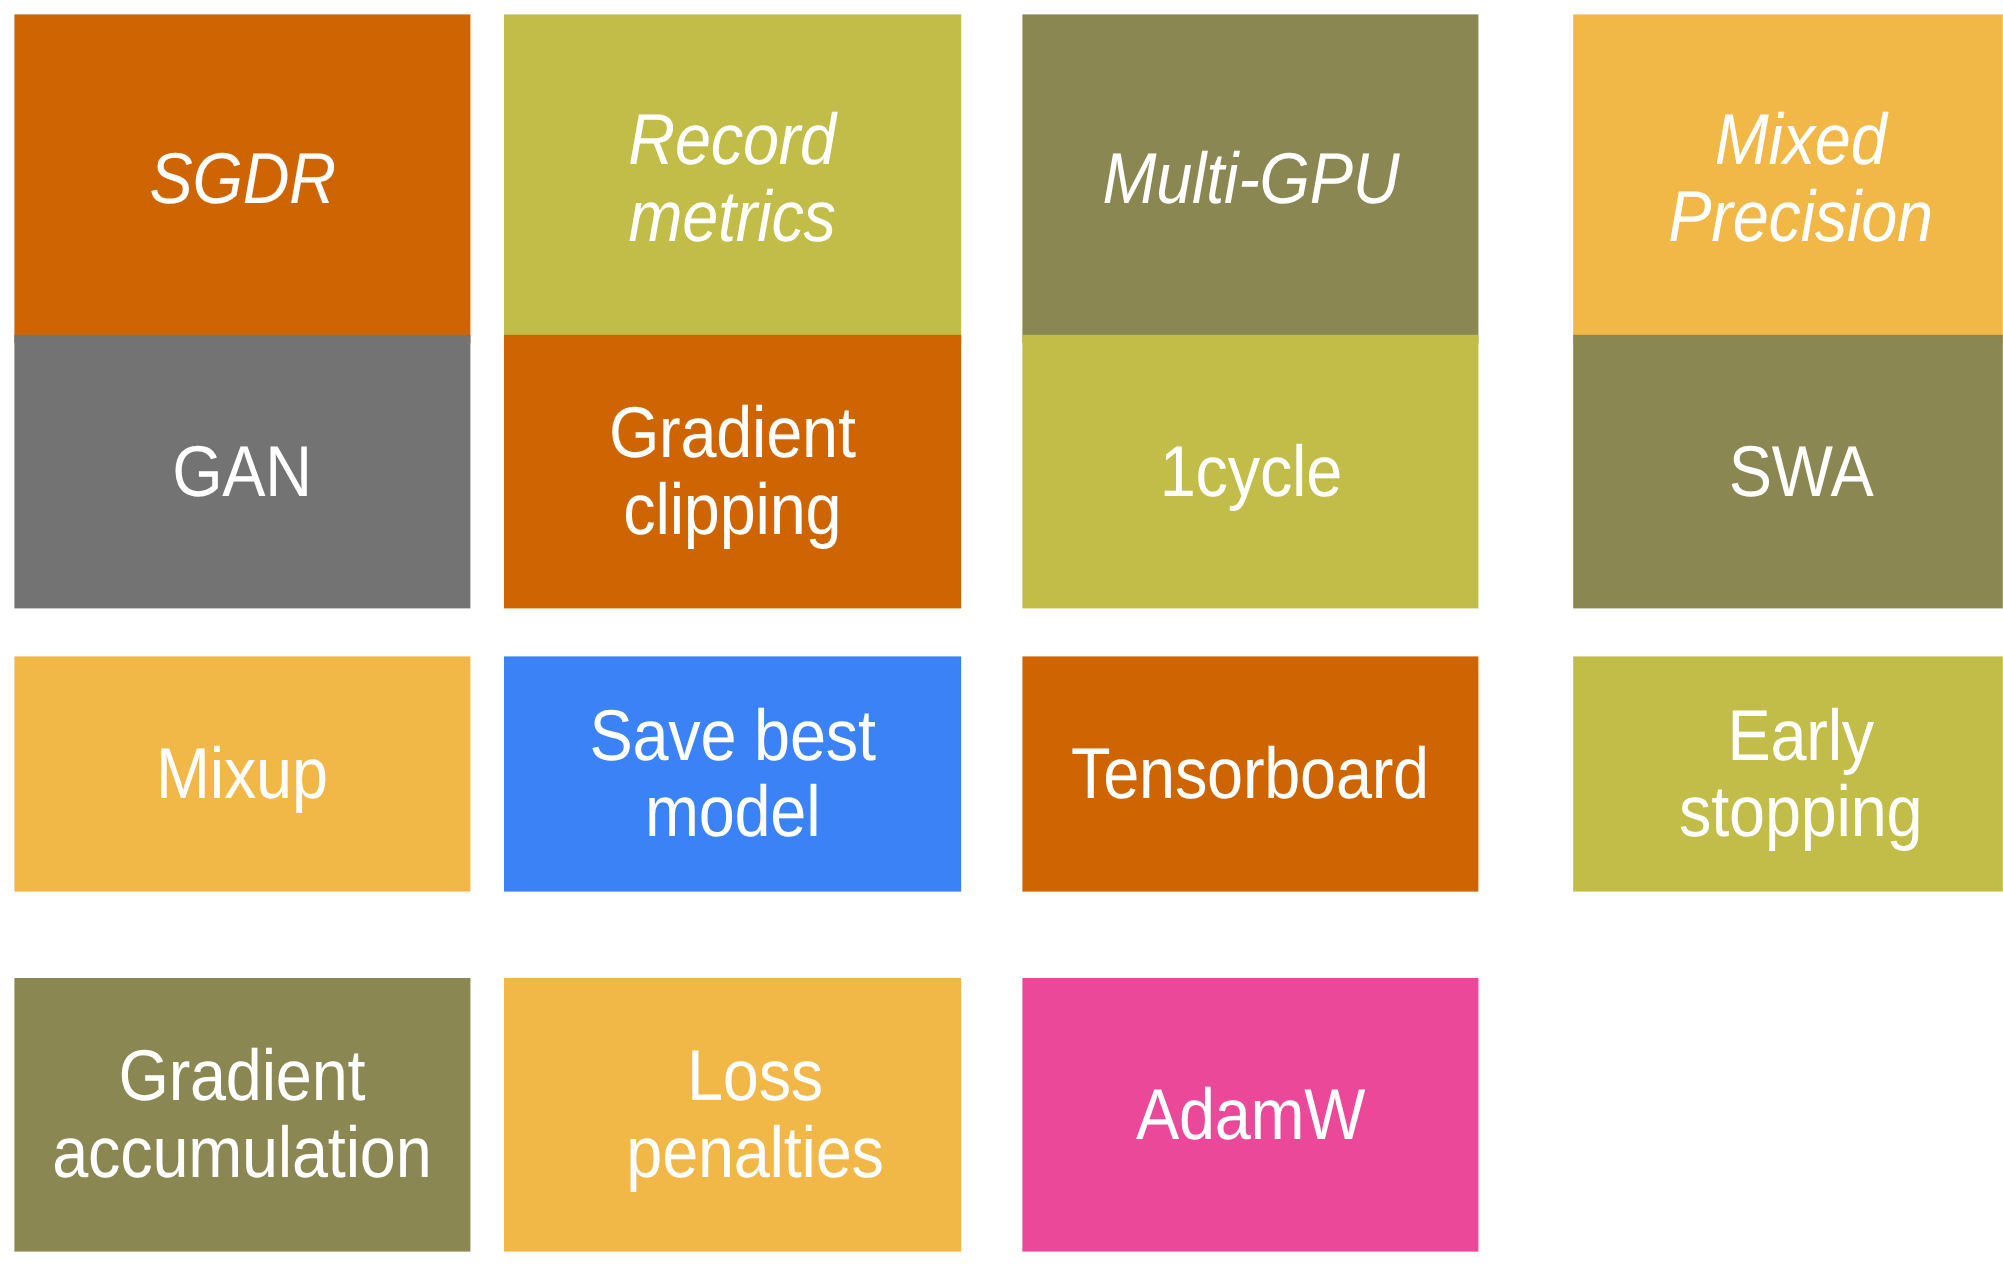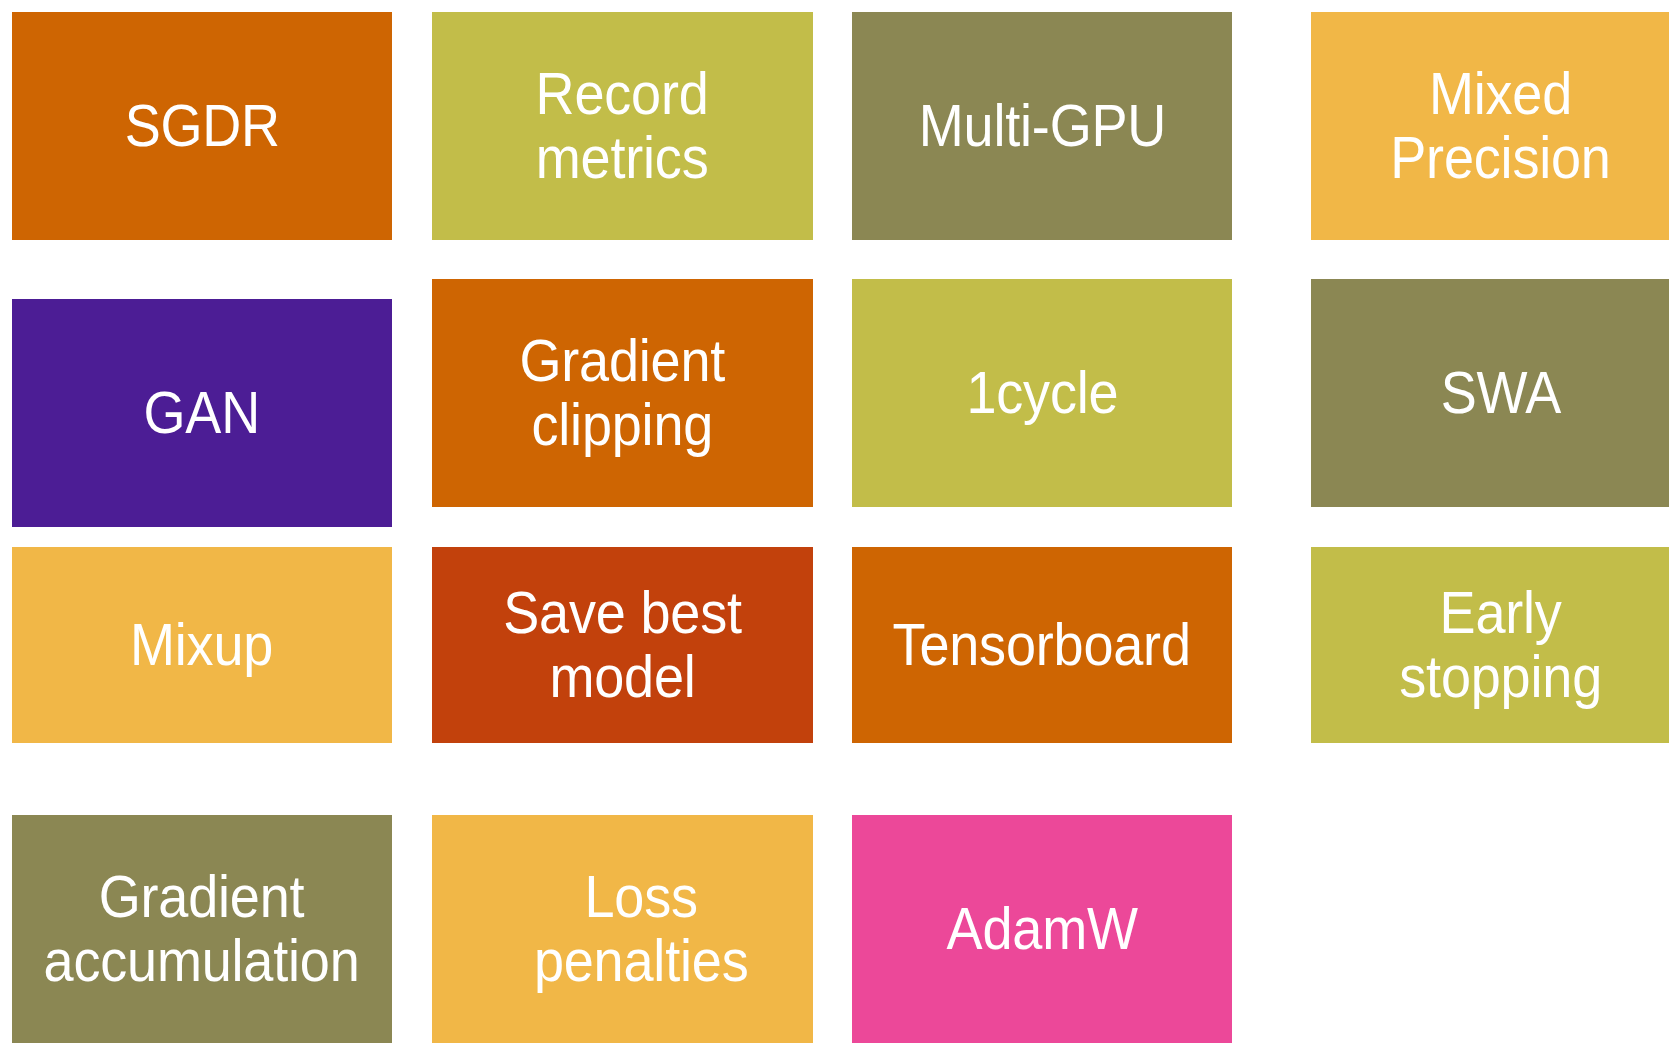--- a/index.html
+++ b/index.html
@@ -39,26 +39,26 @@
     font-weight: 400;
     line-height: 1.07;
     letter-spacing: -0.2px;
     white-space: pre-line;
     transform: scaleX(0.9);
     transform-origin: center center;
   }
 
   
   .col-0 { left: 12px;   width: 380px; }
-  .col-1 { left: 432px;  width: 381px; }
+  .col-1 { left: 420px;  width: 381px; }
   .col-2 { left: 852px;  width: 380px; justify-content: center; }
   .col-3 { left: 1272px; width: 379px; margin-left: 39px; }
 
   
-  .row-0 { top: 12px;  height: 228px; }
+  .row-0 { top: 12px;  height: 274px; font-style: italic; }
   .row-1 { top: 279px; height: 228px; }
   .row-2 { top: 547px; height: 196px; }
   .row-3 { top: 815px; height: 228px; }
 </style>
 </head>
 <body>
 
 <div id="tile-grid" style="background: rgb(255, 255, 255);">
     <div class="tile col-0 row-0" style="background: rgb(206, 101, 2);">
       <span class="tile-label" style="color: rgb(255, 255, 255);">SGDR</span>
@@ -67,37 +67,37 @@
       <span class="tile-label" style="color: rgb(255, 255, 255);">Record
 metrics</span>
     </div>
     <div class="tile col-2 row-0" style="background: rgb(139, 135, 83);">
       <span class="tile-label" style="color: rgb(255, 255, 255);">Multi-GPU</span>
     </div>
     <div class="tile col-3 row-0" style="background: rgb(241, 183, 71);">
       <span class="tile-label" style="color: rgb(255, 255, 255);">Mixed
 Precision</span>
     </div>
-    <div class="tile col-0 row-1" style="background: #4c1d95; margin-top: 20px;">
+    <div class="tile col-0 row-1" style="background: #737373;">
       <span class="tile-label" style="color: rgb(255, 255, 255);">GAN</span>
     </div>
     <div class="tile col-1 row-1" style="background: rgb(206, 101, 2);">
       <span class="tile-label" style="color: rgb(255, 255, 255);">Gradient
 clipping</span>
     </div>
     <div class="tile col-2 row-1" style="background: rgb(194, 189, 73);">
       <span class="tile-label" style="color: rgb(255, 255, 255);">1cycle</span>
     </div>
     <div class="tile col-3 row-1" style="background: rgb(139, 135, 83);">
       <span class="tile-label" style="color: rgb(255, 255, 255);">SWA</span>
     </div>
     <div class="tile col-0 row-2" style="background: rgb(241, 183, 71);">
       <span class="tile-label" style="color: rgb(255, 255, 255);">Mixup</span>
     </div>
-    <div class="tile col-1 row-2" style="background: #c2410c;">
+    <div class="tile col-1 row-2" style="background: #3b82f6;">
       <span class="tile-label" style="color: rgb(255, 255, 255);">Save best
 model</span>
     </div>
     <div class="tile col-2 row-2" style="background: rgb(206, 101, 2);">
       <span class="tile-label" style="color: rgb(255, 255, 255);">Tensorboard</span>
     </div>
     <div class="tile col-3 row-2" style="background: rgb(194, 189, 73);">
       <span class="tile-label" style="color: rgb(255, 255, 255);">Early
 stopping</span>
     </div>

